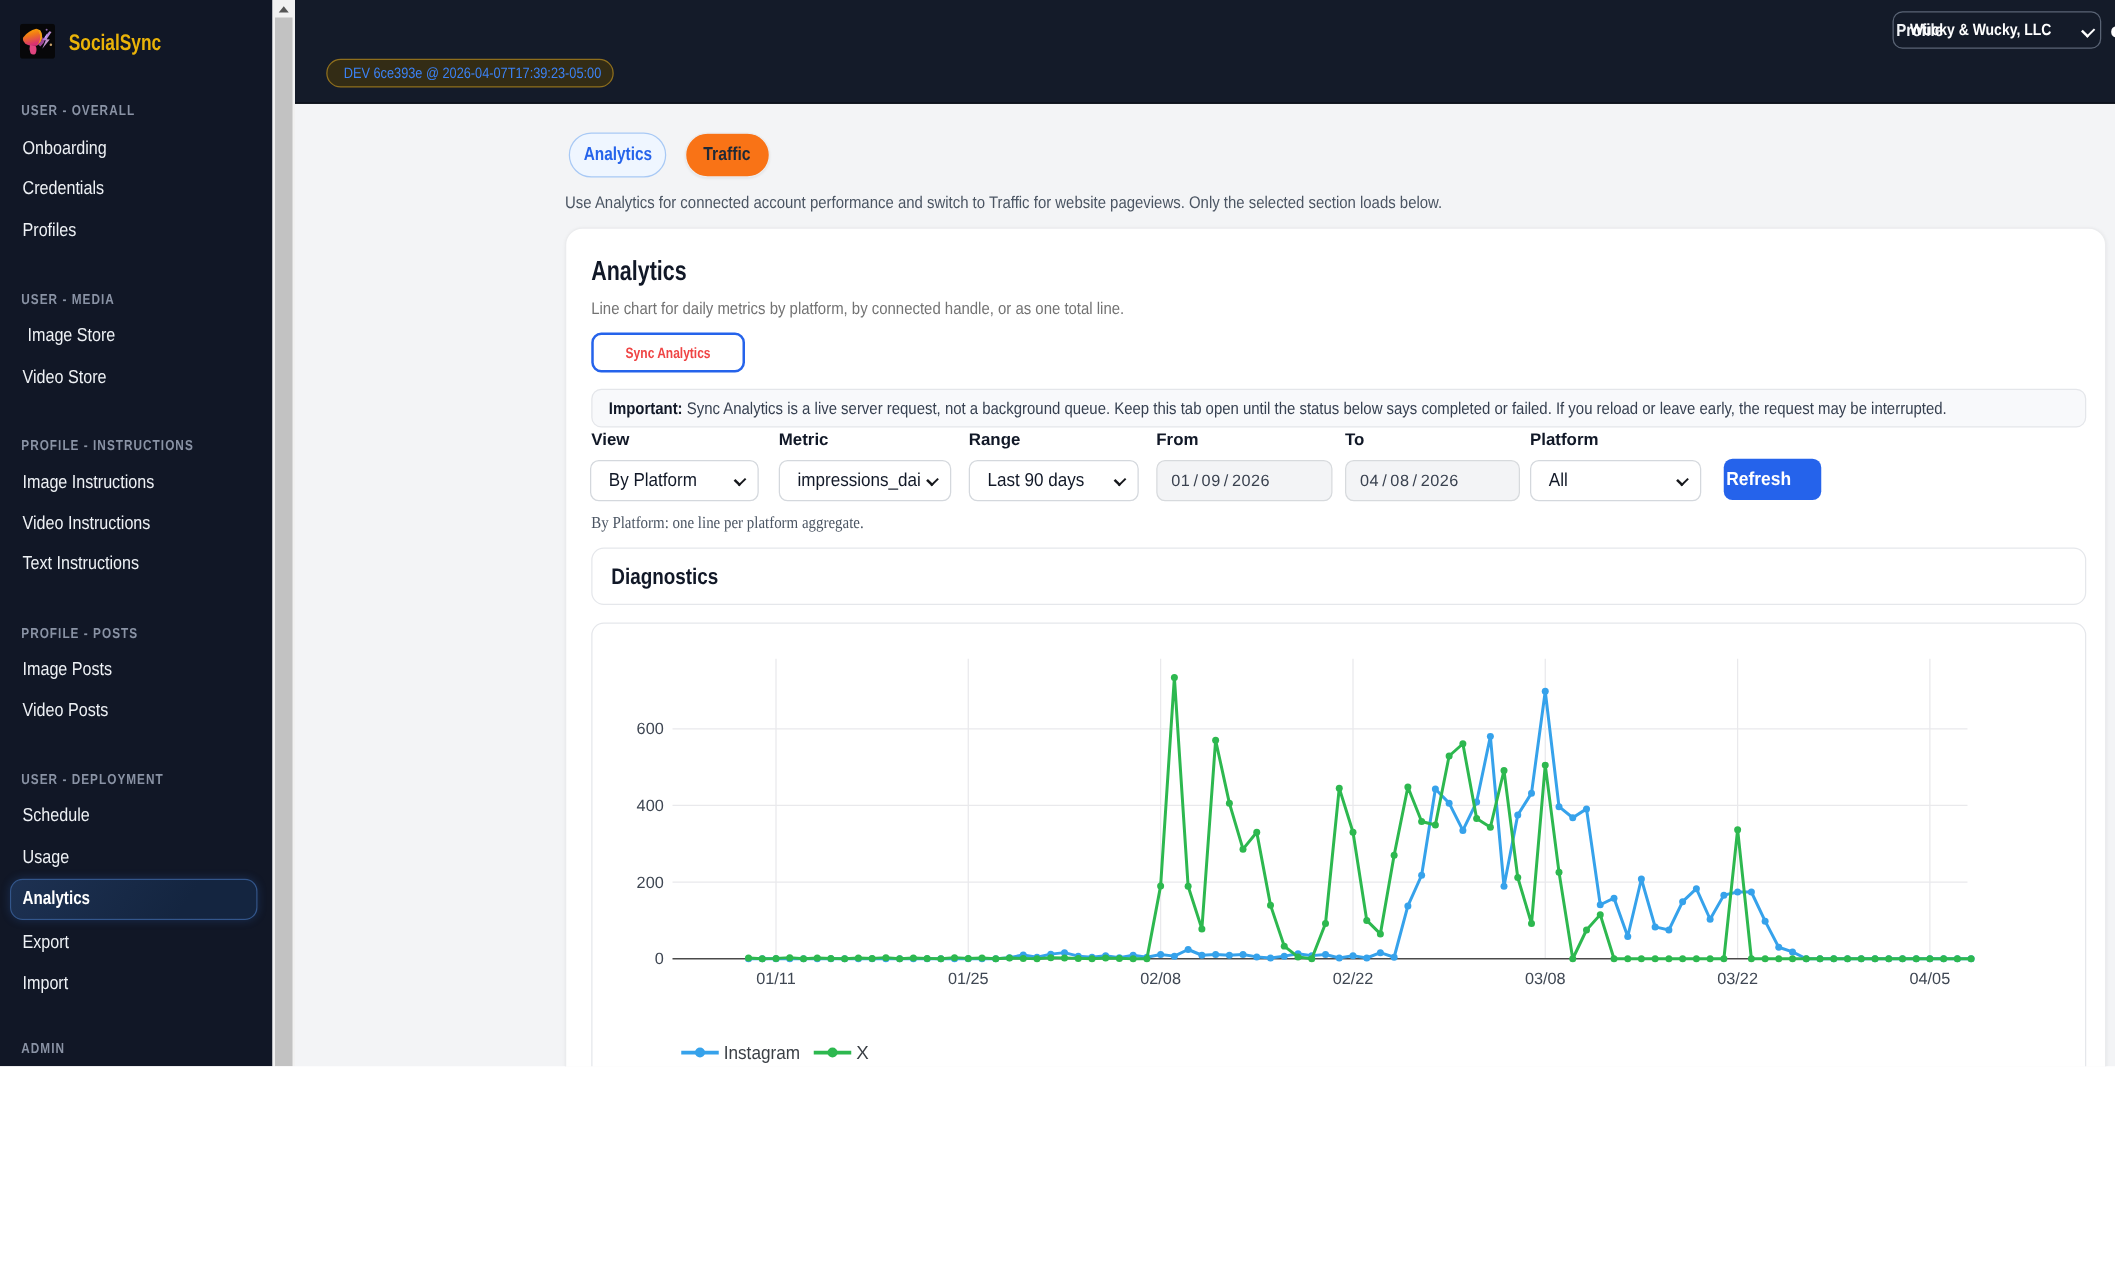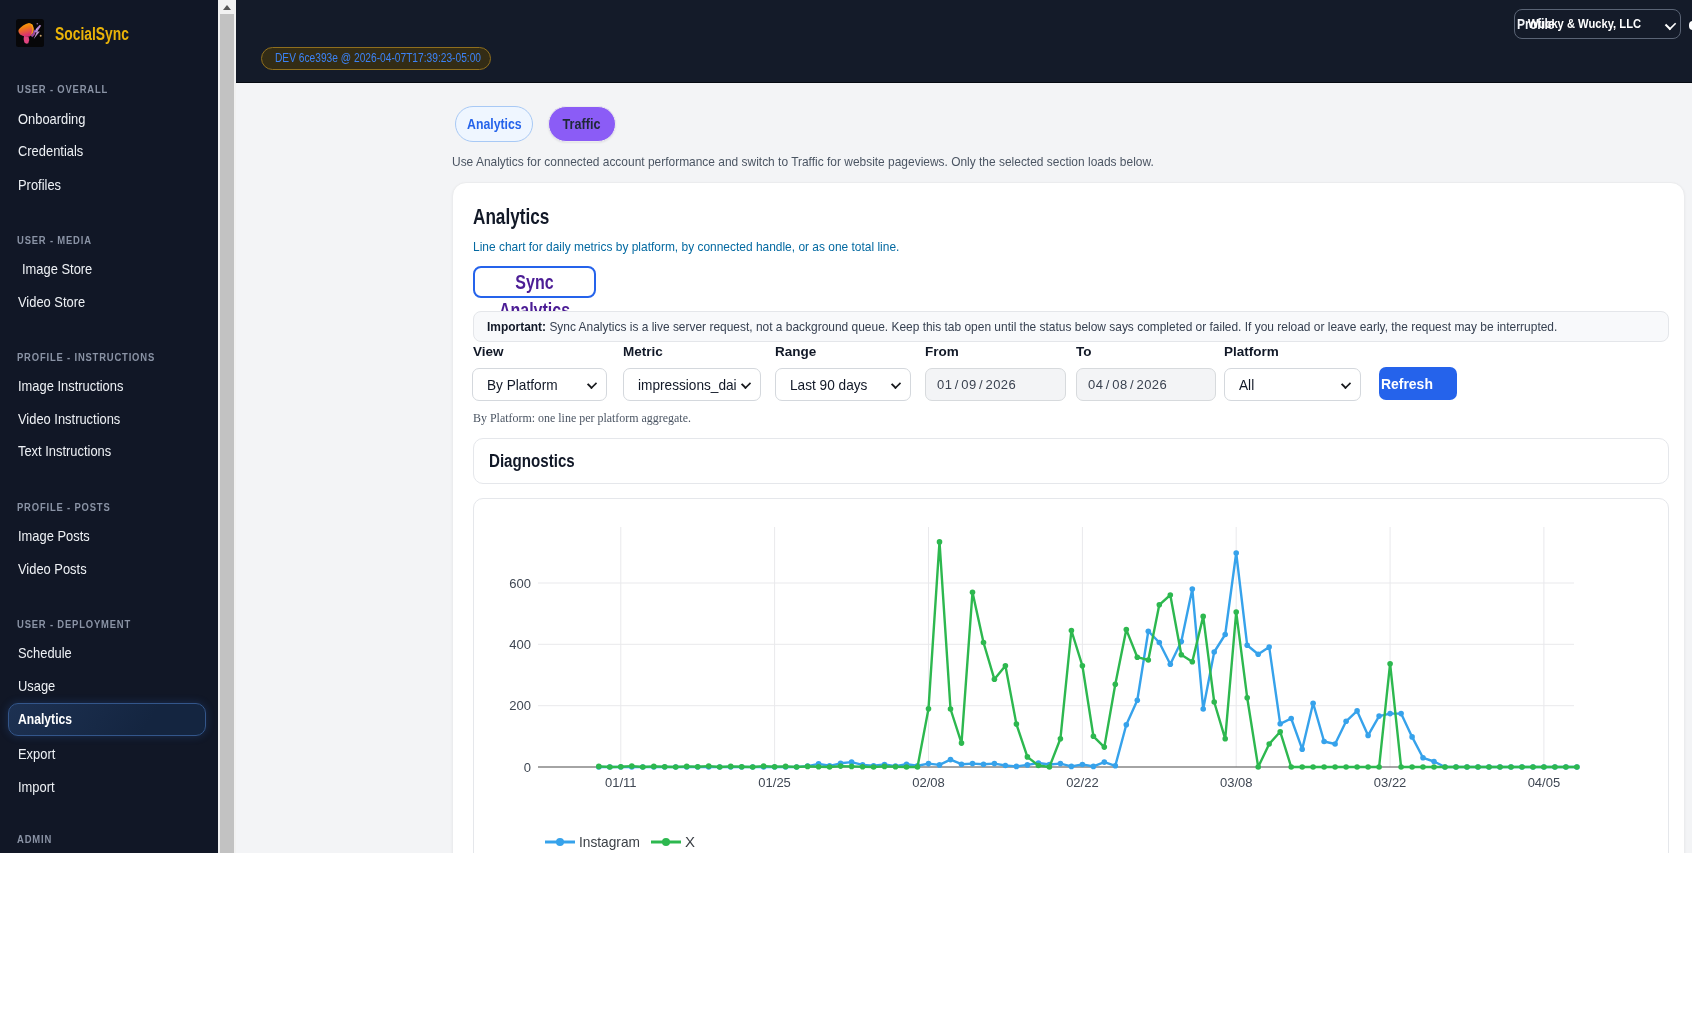--- a/index.html
+++ b/index.html
@@ -36,34 +36,34 @@
   #profile-sel .sx { transform:scaleX(0.86); }
   #profile-sel .chev { position:absolute; right:5.5px; top:10px; width:9px; height:9px;
                  border-left:2.6px solid #fff; border-bottom:2.6px solid #fff; transform:rotate(-45deg) scale(1,0.8); }
   #topwhite { position:absolute; right:-9px; top:21px; width:12px; height:9px; background:#fff; border-radius:4px; }
   
   #content { position:absolute; left:452px; top:82px; width:1233px; }
   .tab { position:absolute; top:24px; height:36px; border-radius:18px; font-size:15px; font-weight:bold;
          line-height:34px; text-align:center; }
   #tab-an { left:3px; width:78px; background:#eff6ff; border:1.5px solid #a8c9f5; color:#2563eb; }
   #tab-an .sc { transform:scaleX(0.82); }
-  #tab-tr { left:96px; width:68px; background:#8b5cf6; border:1px solid #ececee; color:#1f2937;
+  #tab-tr { left:96px; width:68px; background:#f97316; border:1px solid #ececee; color:#1f2937;
             box-shadow:0 1px 2px rgba(0,0,0,0.07); }
   #tab-tr .sc { transform:scaleX(0.84); }
   #tabs-desc { position:absolute; left:0; top:73px; color:#4b5563; font-size:13.5px; line-height:1; }
   #tabs-desc .sx { transform:scaleX(0.885); }
   
   #card { position:absolute; left:0; top:100px; width:1233px; height:800px; background:#ffffff;
           border-radius:14px; border:1px solid #ebecee; box-shadow:0 1px 3px rgba(0,0,0,0.05); }
   #card h1 { position:absolute; left:20px; top:23px; font-size:22px; color:#111827; line-height:1; }
   #card h1 .sx { transform:scaleX(0.78); }
-  #card .sub { position:absolute; left:20px; top:57px; color:#0369a1; font-size:13.5px; line-height:1; white-space:nowrap; }
+  #card .sub { position:absolute; left:20px; top:57px; color:#737373; font-size:13.5px; line-height:1; white-space:nowrap; }
   #card .sub .sx { transform:scaleX(0.885); }
   #syncbtn { position:absolute; left:20px; top:83px; width:123px; height:32px; border:2px solid #2563eb;
-             border-radius:8px; color:#4c1d95; font-size:20px; font-weight:bold; text-align:center;
+             border-radius:8px; color:#ef4444; font-size:12px; font-weight:bold; text-align:center;
              line-height:28px; background:#fff; }
   #syncbtn .sc { transform:scaleX(0.80); }
   #impbox { position:absolute; left:20px; top:128px; width:1196px; height:31px; background:#f8f9fb;
             border:1px solid #e4e6ea; border-radius:8px; color:#374151; font-size:13.5px; line-height:29px;
             padding:0 13px; white-space:nowrap; overflow:hidden; }
   #impbox .sx { transform:scaleX(0.885); }
   .flabel { position:absolute; top:162px; color:#111827; font-size:13.5px; font-weight:bold; line-height:1; }
   .fctl { position:absolute; top:185px; height:33px; background:#fff; border:1px solid #d4d8dd;
           border-radius:7px; font-size:15px; color:#111827; line-height:31px; padding-left:14px; white-space:nowrap; }
   .fctl .sx { transform:scaleX(0.91); }

